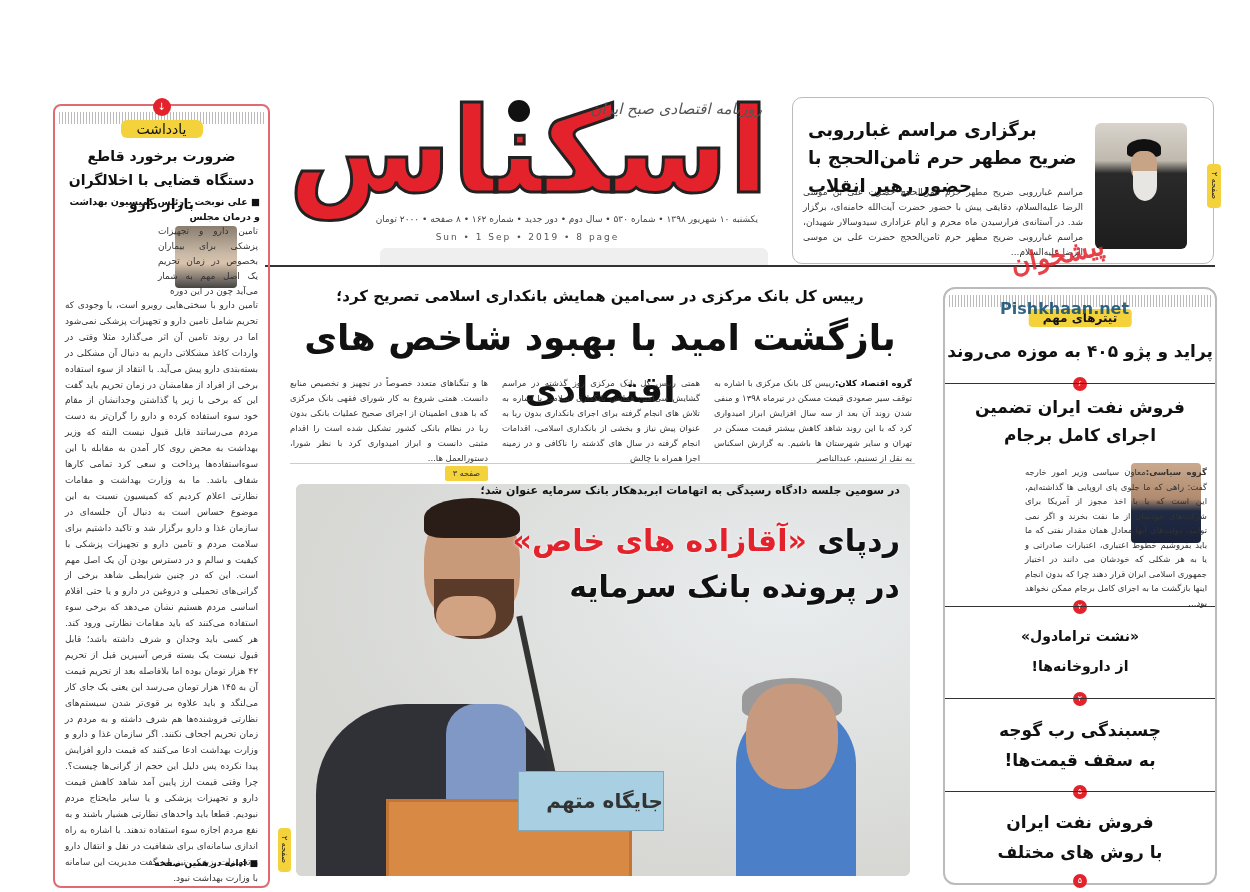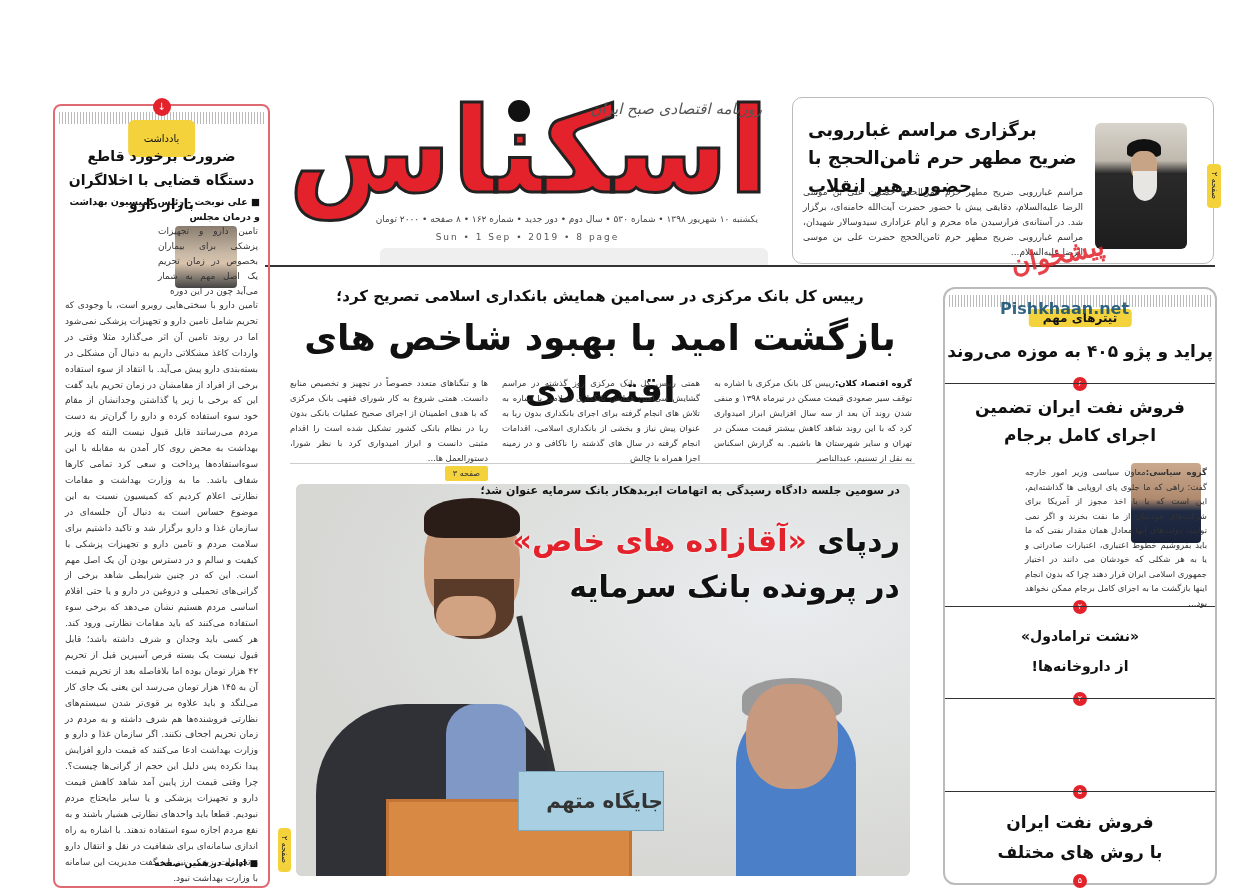--- a/index.html
+++ b/index.html
@@ -22,21 +22,21 @@
   .top-photo .turban{position:absolute;left:32px;top:16px;width:34px;height:18px;border-radius:50% 50% 20% 20%;background:#111;}
   .top-photo .beard{position:absolute;left:38px;top:48px;width:24px;height:30px;border-radius:0 0 50% 50%;background:#e8e6e2;}
   .top-title{position:absolute;right:130px;top:18px;width:275px;font-size:18px;font-weight:900;line-height:28px;text-align:left;}
   .top-body{position:absolute;right:130px;top:87px;width:280px;font-size:9px;line-height:15px;color:#333;text-align:justify;}
   .page-tag-v{position:absolute;width:14px;height:44px;background:#f4d23c;border-radius:4px;font-size:8px;writing-mode:vertical-rl;text-align:center;line-height:14px;color:#222;}
 
   
   .edit-box{left:53px;top:104px;width:213px;height:780px;border:2px solid #e06a72;border-radius:8px;}
   .stripes{position:absolute;left:4px;right:4px;top:6px;height:12px;background:repeating-linear-gradient(90deg,#bbb 0 1px,#fff 1px 3px);}
   .pin{position:absolute;left:50%;margin-left:-9px;top:-8px;width:18px;height:18px;border-radius:50%;background:#e3222b;color:#fff;font-size:10px;line-height:18px;text-align:center;}
-  .kicker-yellow{position:absolute;left:50%;transform:translateX(-50%);top:14px;background:#f4d23c;padding:13px 16px;font-size:10px;border-radius:6px;}
+  .kicker-yellow{position:absolute;left:50%;transform:translateX(-50%);top:14px;background:#f4d23c;padding:1px 16px;font-size:14px;border-radius:6px;}
   .edit-title{position:absolute;left:8px;right:8px;top:38px;font-size:14px;font-weight:900;line-height:24px;text-align:center;}
   .edit-author{position:absolute;left:8px;right:8px;top:88px;font-size:9.5px;font-weight:bold;line-height:15px;}
   .edit-photo{position:absolute;left:120px;top:120px;width:62px;height:62px;border-radius:4px;background:linear-gradient(180deg,#8a7d6f 0%,#c9b9a6 45%,#d9c4ad 60%,#444 100%);}
   .edit-intro{position:absolute;right:10px;top:118px;width:100px;font-size:9px;line-height:15px;color:#333;text-align:justify;}
   .edit-body{position:absolute;left:10px;right:10px;top:192px;font-size:9px;line-height:15.9px;color:#333;text-align:justify;}
   .edit-more{position:absolute;right:10px;bottom:18px;font-size:9px;font-weight:bold;}
 
   
   .lead-kicker{left:290px;top:287px;width:620px;text-align:center;font-size:15px;font-weight:bold;}
   .lead-title{left:290px;top:312px;width:620px;text-align:center;font-size:36px;font-weight:900;line-height:52px;letter-spacing:-1px;}
@@ -162,20 +162,24 @@
   <div class="r-num" style="top:311px;">۲</div>
   <div class="r-sep" style="top:317px;"></div>
 
   <div class="r-item" style="top:332px;font-size:14px;line-height:30px;">
     <span>«نشت ترامادول»</span><br>
     <span>از داروخانه‌ها!</span>
   </div>
   <div class="r-num" style="top:403px;">۲</div>
   <div class="r-sep" style="top:409px;"></div>
 
+  <div class="r-item" style="top:426px;font-size:17px;line-height:30px;">
+    <span>چسبندگی رب گوجه</span><br>
+    <span>به سقف قیمت‌ها!</span>
+  </div>
   <div class="r-num" style="top:496px;">۵</div>
   <div class="r-sep" style="top:502px;"></div>
 
   <div class="r-item" style="top:518px;font-size:17px;line-height:30px;">
     <span>فروش نفت ایران</span><br>
     <span>با روش های مختلف</span>
   </div>
   <div class="r-num" style="top:585px;">۵</div>
 </div>
 

